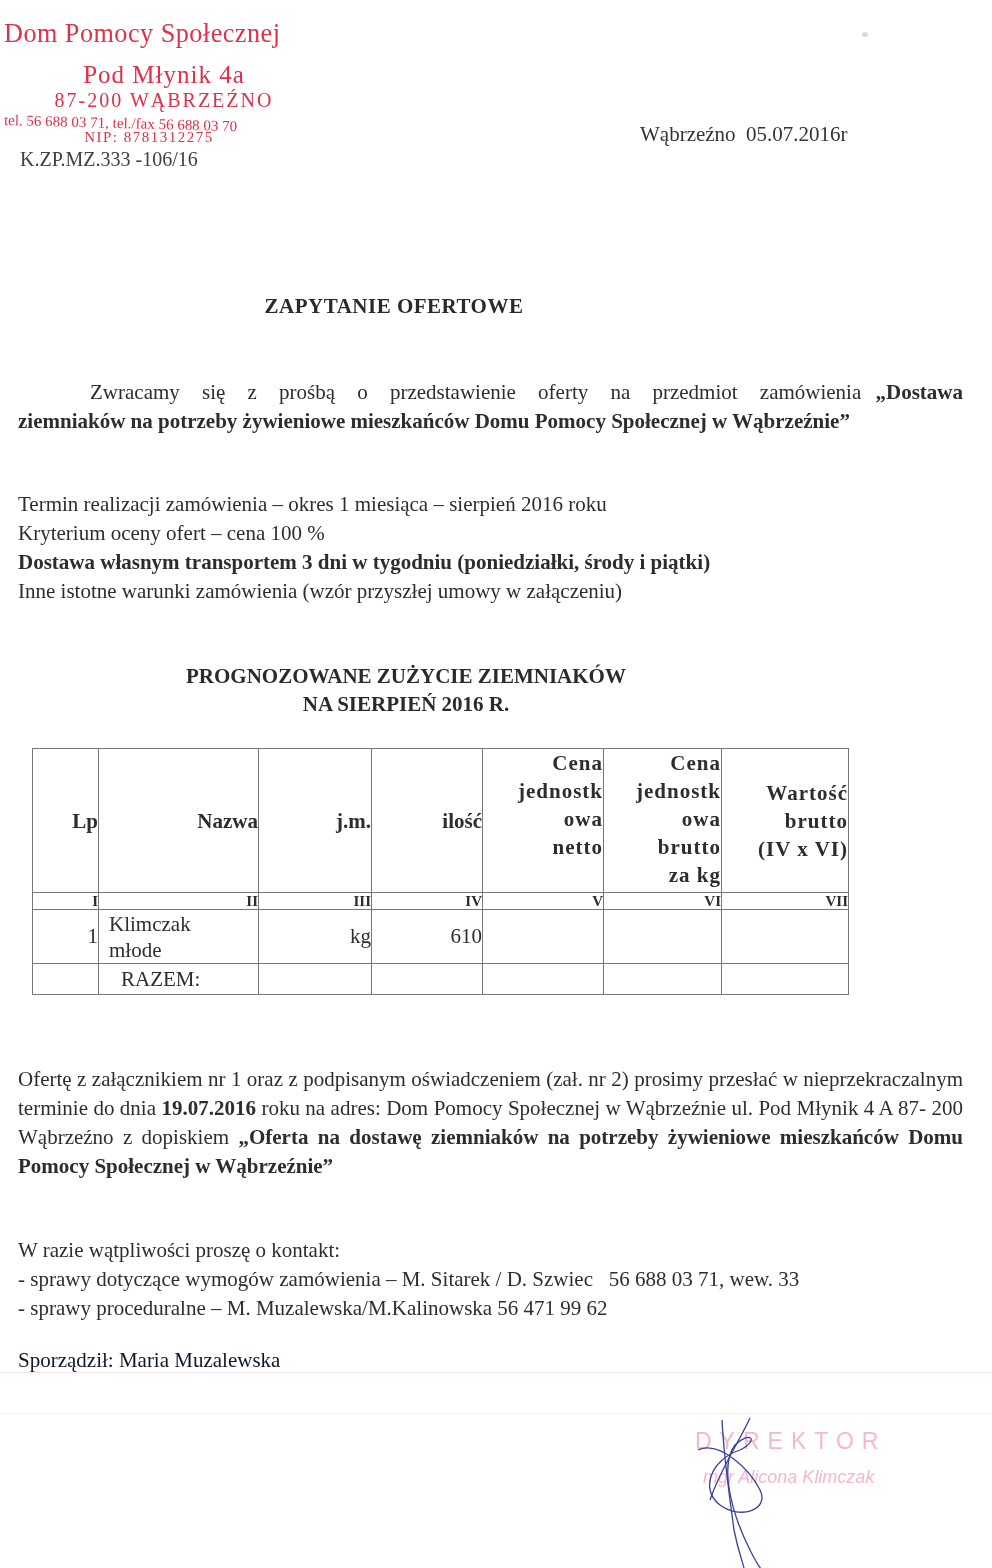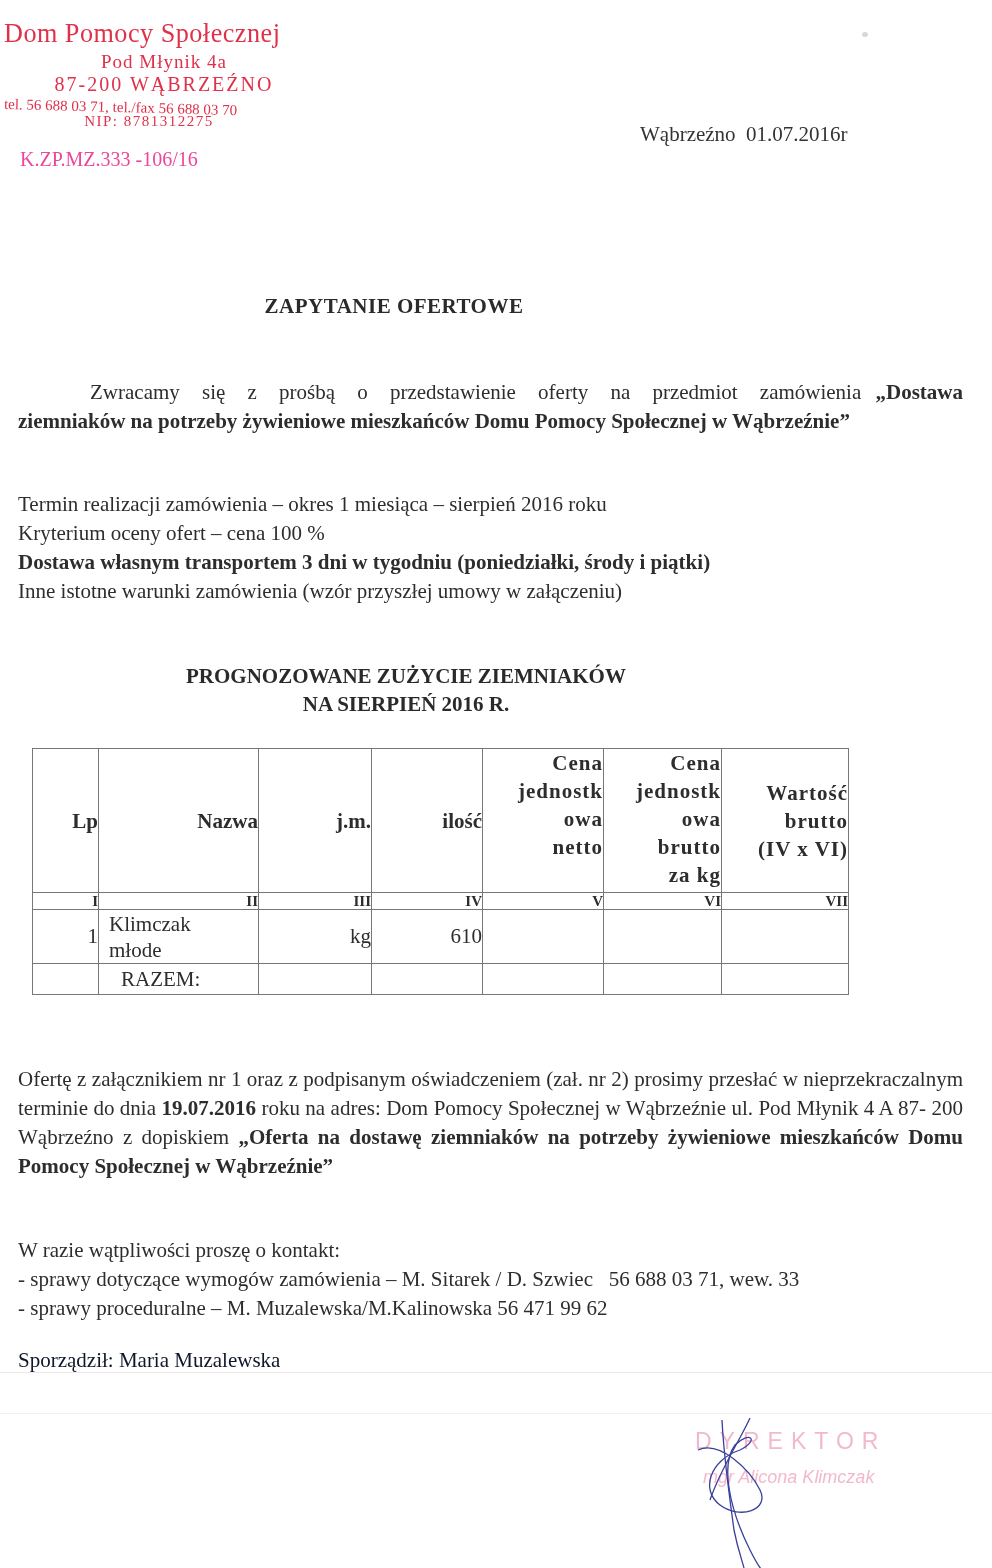--- a/index.html
+++ b/index.html
@@ -7,25 +7,25 @@
     width: 992px; height: 1568px; position: relative; overflow: hidden;
     font-family: "Liberation Serif", "DejaVu Serif", serif;
     color: #2a2a2a;
   }
   .abs { position: absolute; }
   .stamp {
     left: 4px; top: 18px; width: 320px; color: #e0304a;
     font-family: "Liberation Serif", serif; text-align: center;
   }
   .stamp .s-name { font-size: 27px; text-align: left; letter-spacing: 0.5px; transform: scaleX(0.97); transform-origin: left; }
-  .stamp .s-street { font-size: 19px; margin-top: 2px; letter-spacing: 1px; }
+  .stamp .s-street { font-size: 25px; margin-top: 12px; letter-spacing: 1px; }
   .stamp .s-city { font-size: 20px; letter-spacing: 2px; }
   .stamp .s-tel { font-size: 15px; text-align: left; letter-spacing: 0; white-space: nowrap; transform: rotate(1.5deg); transform-origin: left; }
   .stamp .s-nip { font-size: 15px; letter-spacing: 1.5px; margin-left: -30px; }
-  .ref { left: 20px; top: 148px; font-size: 20px; color: #ec4899; }
+  .ref { left: 20px; top: 148px; font-size: 20px; color: #404040; }
   .date { left: 640px; top: 122px; font-size: 21px; color: #333; }
   .dot { left: 862px; top: 32px; width: 6px; height: 5px; background: #d8d8d8; border-radius: 50%; }
   .title { left: 0; top: 294px; width: 788px; text-align: center; font-weight: bold; font-size: 21px; letter-spacing: 0.5px; }
   .para {
     left: 18px; width: 945px; font-size: 21px; line-height: 29px; text-align: justify; color: #2d2d2d;
   }
   .intro { top: 378px; }
   .indent { display: inline-block; width: 72px; }
   .lines { left: 18px; top: 490px; font-size: 21px; line-height: 29px; color: #2d2d2d; }
   .lines div { white-space: nowrap; }
@@ -59,21 +59,21 @@
   <div class="s-name">Dom Pomocy Społecznej</div>
   <div class="s-street">Pod Młynik 4a</div>
   <div class="s-city">87-200 WĄBRZEŹNO</div>
   <div class="s-tel">tel. 56 688 03 71, tel./fax 56 688 03 70</div>
   <div class="s-nip">NIP: 8781312275</div>
 </div>
 
 <div class="abs dot"></div>
 
 <div class="abs ref">K.ZP.MZ.333 -106/16</div>
-<div class="abs date" style="white-space:pre">Wąbrzeźno  01.07.2016r</div>
+<div class="abs date" style="white-space:pre">Wąbrzeźno  05.07.2016r</div>
 
 <div class="abs title">ZAPYTANIE OFERTOWE</div>
 
 <div class="abs para intro">
   <span class="indent"></span><span style="word-spacing:8px">Zwracamy się z prośbą o przedstawienie oferty na  przedmiot zamówienia</span>
   <span class="b">„Dostawa ziemniaków na potrzeby żywieniowe mieszkańców Domu Pomocy Społecznej w Wąbrzeźnie”</span>
 </div>
 
 <div class="abs lines">
   <div>Termin realizacji zamówienia – okres 1 miesiąca – sierpień 2016 roku</div>

